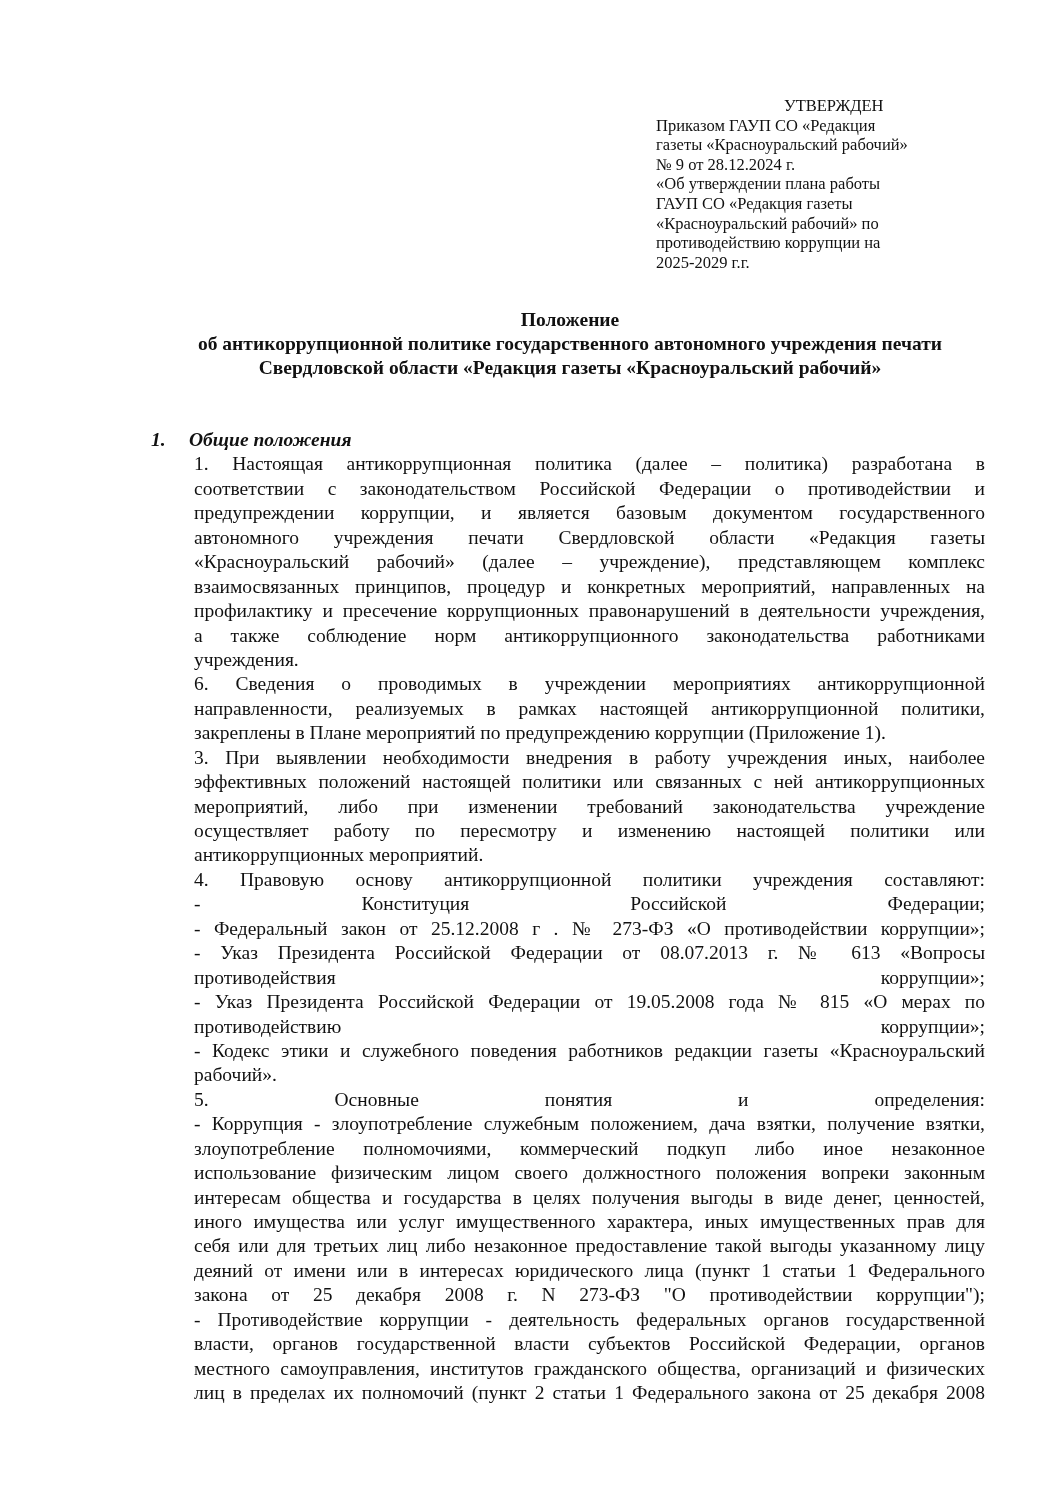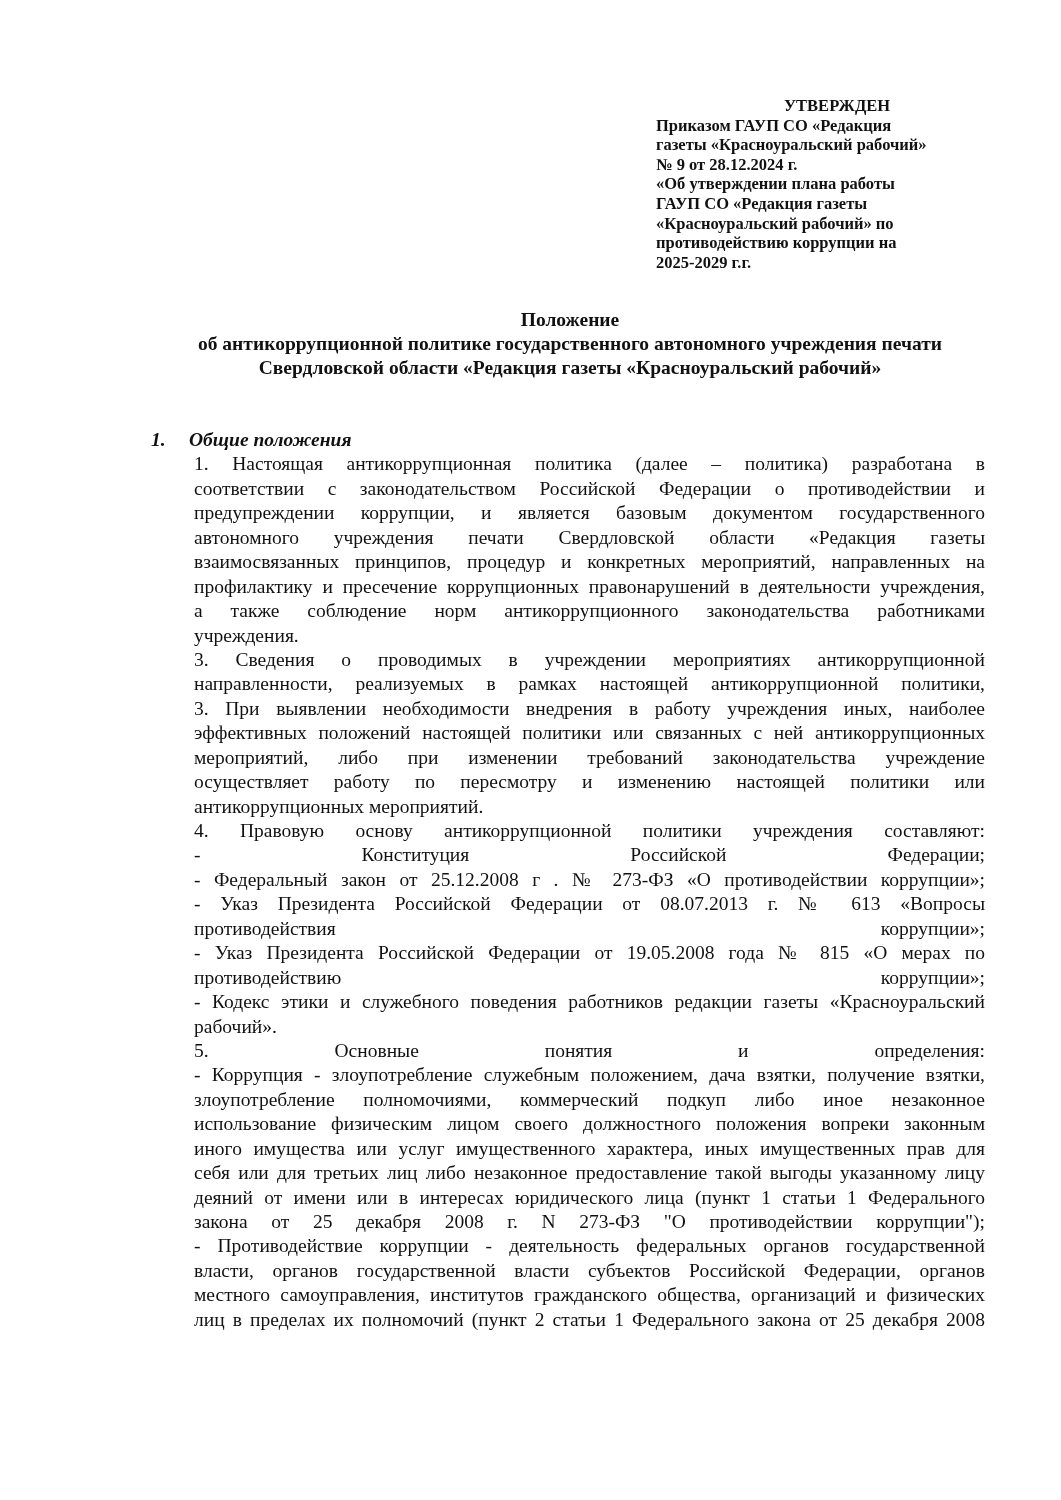--- a/index.html
+++ b/index.html
@@ -1,19 +1,19 @@
 <!DOCTYPE html>
 <html><head>
 <meta charset="utf-8">
 <style>
   html, body { margin: 0; padding: 0; background: #ffffff; }
   body { width: 1061px; height: 1500px; position: relative; overflow: hidden;
          font-family: "Liberation Serif", "DejaVu Serif", serif; color: #111; }
   .approval { position: absolute; left: 656px; top: 96px; width: 300px;
-              font-size: 16.5px; line-height: 19.6px; font-weight: bold; }
+              font-size: 16.5px; line-height: 19.6px; }
   .approval .line { white-space: nowrap; }
   .approval .head { padding-left: 128px; }
   .title-block { position: absolute; left: 120px; top: 308px; width: 900px;
                  text-align: center; font-weight: bold; font-size: 19.5px; line-height: 24px; }
   .title-block .line { white-space: nowrap; }
   .body { position: absolute; left: 151px; top: 428px; width: 834px;
           font-size: 19.5px; line-height: 24.45px; }
   .body .line { white-space: nowrap; text-align: justify; text-align-last: justify; overflow: hidden; height: 24.45px; margin-left: 43px; }
   .body .line.last { text-align-last: left; }
   .body .section-head { font-weight: bold; white-space: nowrap; height: 24.45px; font-style: italic; }
@@ -42,44 +42,47 @@
 
 <div class="body">
   <div class="section-head">
     <span class="num">1.</span><span>Общие положения</span>
   </div>
   <div id="lines">
       <div class="line">1.   Настоящая антикоррупционная политика (далее – политика) разработана в</div>
       <div class="line">соответствии с законодательством Российской Федерации о противодействии и</div>
       <div class="line">предупреждении коррупции, и является базовым документом государственного</div>
       <div class="line">автономного учреждения печати Свердловской области «Редакция газеты</div>
+      <div class="line">«Красноуральский рабочий» (далее – учреждение), представляющем комплекс</div>
       <div class="line">взаимосвязанных принципов, процедур и конкретных мероприятий, направленных на</div>
       <div class="line">профилактику и пресечение коррупционных правонарушений в деятельности учреждения,</div>
       <div class="line">а также соблюдение норм антикоррупционного законодательства работниками</div>
       <div class="line last">учреждения.</div>
-      <div class="line">3.   Сведения о проводимых в учреждении мероприятиях антикоррупционной</div>
+      <div class="line">6.   Сведения о проводимых в учреждении мероприятиях антикоррупционной</div>
       <div class="line">направленности, реализуемых в рамках настоящей антикоррупционной политики,</div>
+      <div class="line last">закреплены в Плане мероприятий по предупреждению коррупции (Приложение 1).</div>
       <div class="line">3.   При выявлении необходимости внедрения в работу учреждения иных, наиболее</div>
       <div class="line">эффективных положений настоящей политики или связанных с ней антикоррупционных</div>
       <div class="line">мероприятий, либо при изменении требований законодательства учреждение</div>
       <div class="line">осуществляет работу по пересмотру и изменению настоящей политики или</div>
       <div class="line last">антикоррупционных мероприятий.</div>
       <div class="line">4.   Правовую основу антикоррупционной политики учреждения составляют:</div>
       <div class="line">- Конституция Российской Федерации;</div>
       <div class="line">- Федеральный закон от 25.12.2008 г . № 273-ФЗ «О противодействии коррупции»;</div>
       <div class="line">- Указ Президента Российской Федерации от 08.07.2013 г. № 613 «Вопросы</div>
       <div class="line">противодействия коррупции»;</div>
       <div class="line">- Указ Президента Российской Федерации от 19.05.2008 года № 815 «О мерах по</div>
       <div class="line">противодействию коррупции»;</div>
       <div class="line">- Кодекс этики и служебного поведения работников редакции газеты «Красноуральский</div>
       <div class="line last">рабочий».</div>
       <div class="line">5. Основные понятия и определения:</div>
       <div class="line">- Коррупция - злоупотребление служебным положением, дача взятки, получение взятки,</div>
       <div class="line">злоупотребление полномочиями, коммерческий подкуп либо иное незаконное</div>
       <div class="line">использование физическим лицом своего должностного положения вопреки законным</div>
+      <div class="line">интересам общества и государства в целях получения выгоды в виде денег, ценностей,</div>
       <div class="line">иного имущества или услуг имущественного характера, иных имущественных прав для</div>
       <div class="line">себя или для третьих лиц либо незаконное предоставление такой выгоды указанному лицу</div>
       <div class="line">деяний от имени или в интересах юридического лица (пункт 1 статьи 1 Федерального</div>
       <div class="line">закона от 25 декабря 2008 г. N 273-ФЗ "О противодействии коррупции");</div>
       <div class="line">- Противодействие коррупции - деятельность федеральных органов государственной</div>
       <div class="line">власти, органов государственной власти субъектов Российской Федерации, органов</div>
       <div class="line">местного самоуправления, институтов гражданского общества, организаций и физических</div>
       <div class="line">лиц в пределах их полномочий (пункт 2 статьи 1 Федерального закона от 25 декабря 2008</div>
     </div>
 </div>

